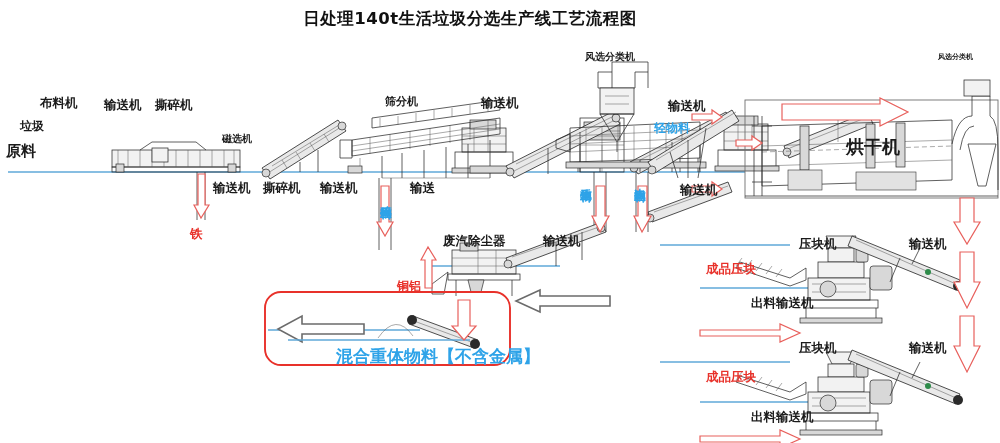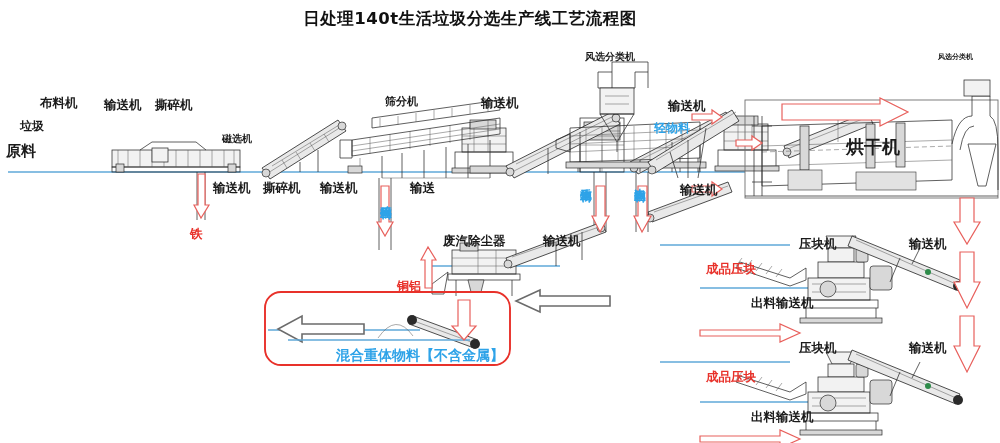--- a/index.html
+++ b/index.html
@@ -315,21 +315,21 @@
   <div class="lbl blue vert" style="left:580px;top:179px;font-size:11.5px;height:72px;">重体物料</div>
   <div class="lbl blue vert" style="left:634px;top:179px;font-size:11.5px;height:72px;">次重物料</div>
 
   <div class="lbl blk" style="left:846px;top:138px;font-size:18px;">烘干机</div>
   <div class="lbl blk" style="left:938px;top:54px;font-size:7px;letter-spacing:0;">风选分类机</div>
 
   <div class="lbl blk" style="left:443px;top:234px;font-size:12.5px;">废汽除尘器</div>
   <div class="lbl blk" style="left:543px;top:234px;font-size:12.5px;">输送机</div>
 
   <div class="lbl red" style="left:397px;top:280px;font-size:12px;text-align:center;">铜铝</div>
-  <div class="lbl blue" style="left:336px;top:348px;font-size:14px;">混合重体物料【不含金属】</div>
+  <div class="lbl blue" style="left:336px;top:348px;font-size:17px;">混合重体物料【不含金属】</div>
 
   <div class="lbl blk" style="left:799px;top:237px;font-size:12.5px;">压块机</div>
   <div class="lbl blk" style="left:909px;top:237px;font-size:12.5px;">输送机</div>
   <div class="lbl red" style="left:706px;top:262px;font-size:12.5px;">成品压块</div>
   <div class="lbl blk" style="left:751px;top:296px;font-size:12.5px;">出料输送机</div>
 
   <div class="lbl blk" style="left:799px;top:341px;font-size:12.5px;">压块机</div>
   <div class="lbl blk" style="left:909px;top:341px;font-size:12.5px;">输送机</div>
   <div class="lbl red" style="left:706px;top:370px;font-size:12.5px;">成品压块</div>
   <div class="lbl blk" style="left:751px;top:410px;font-size:12.5px;">出料输送机</div>

